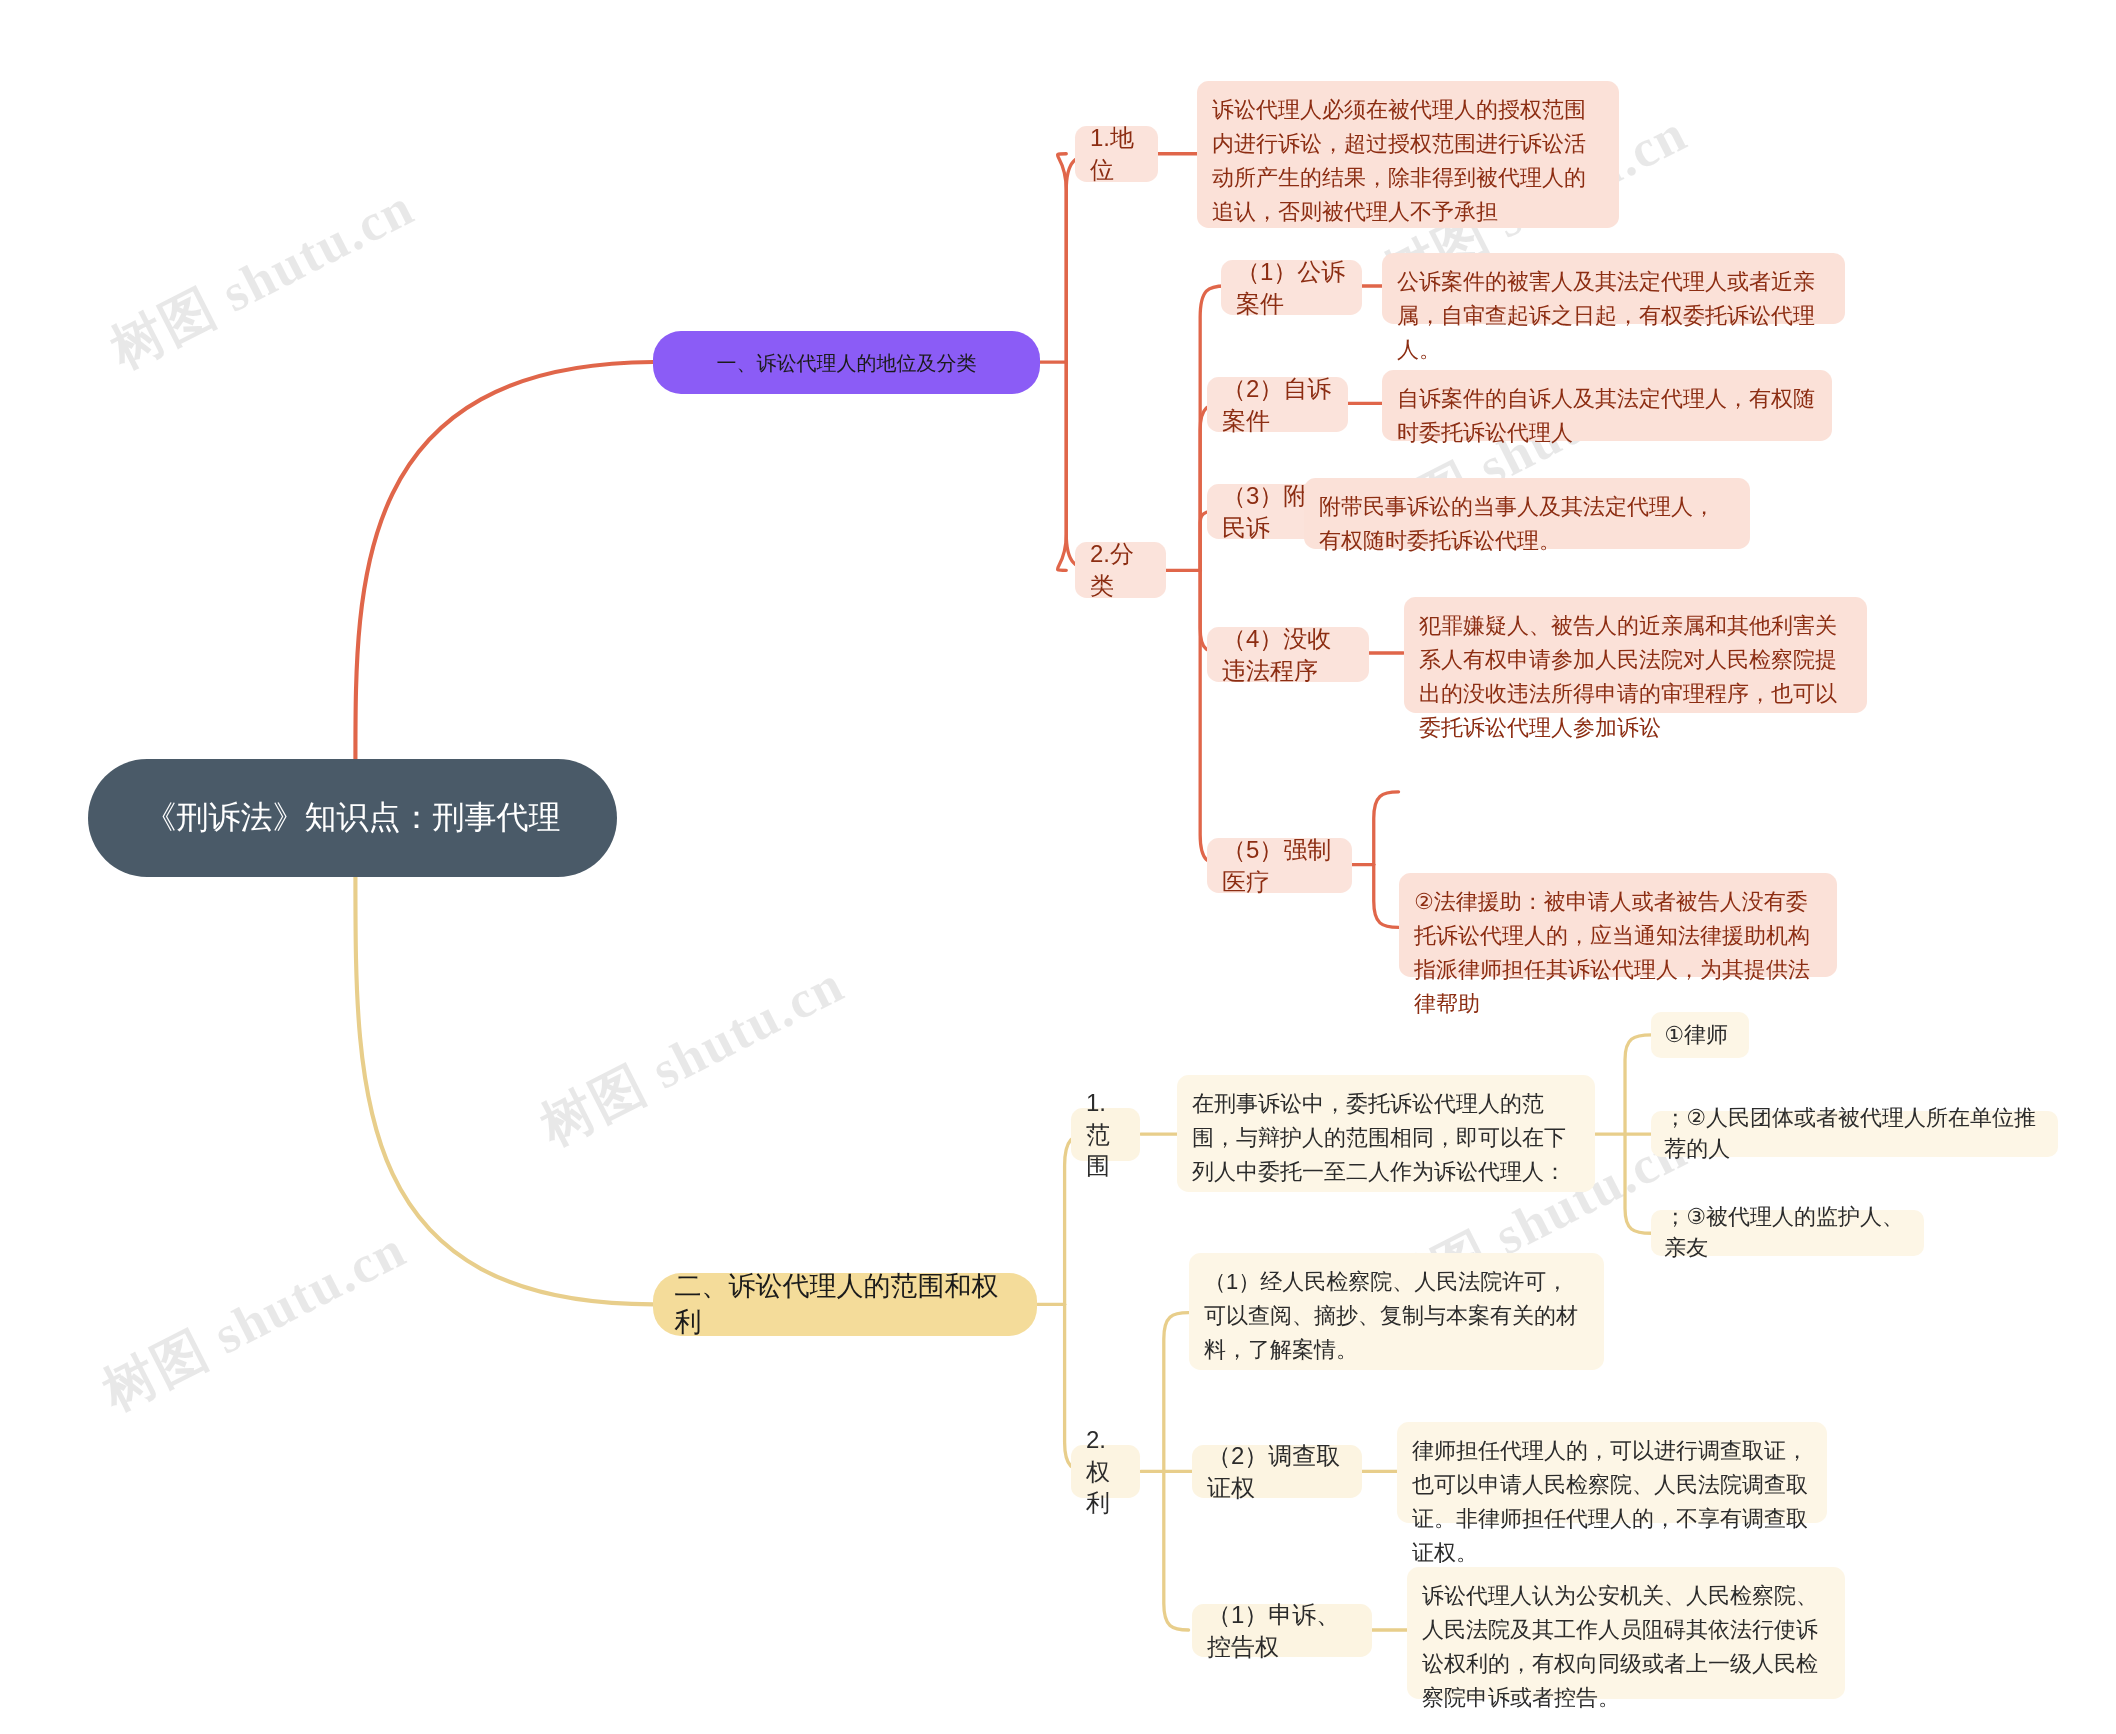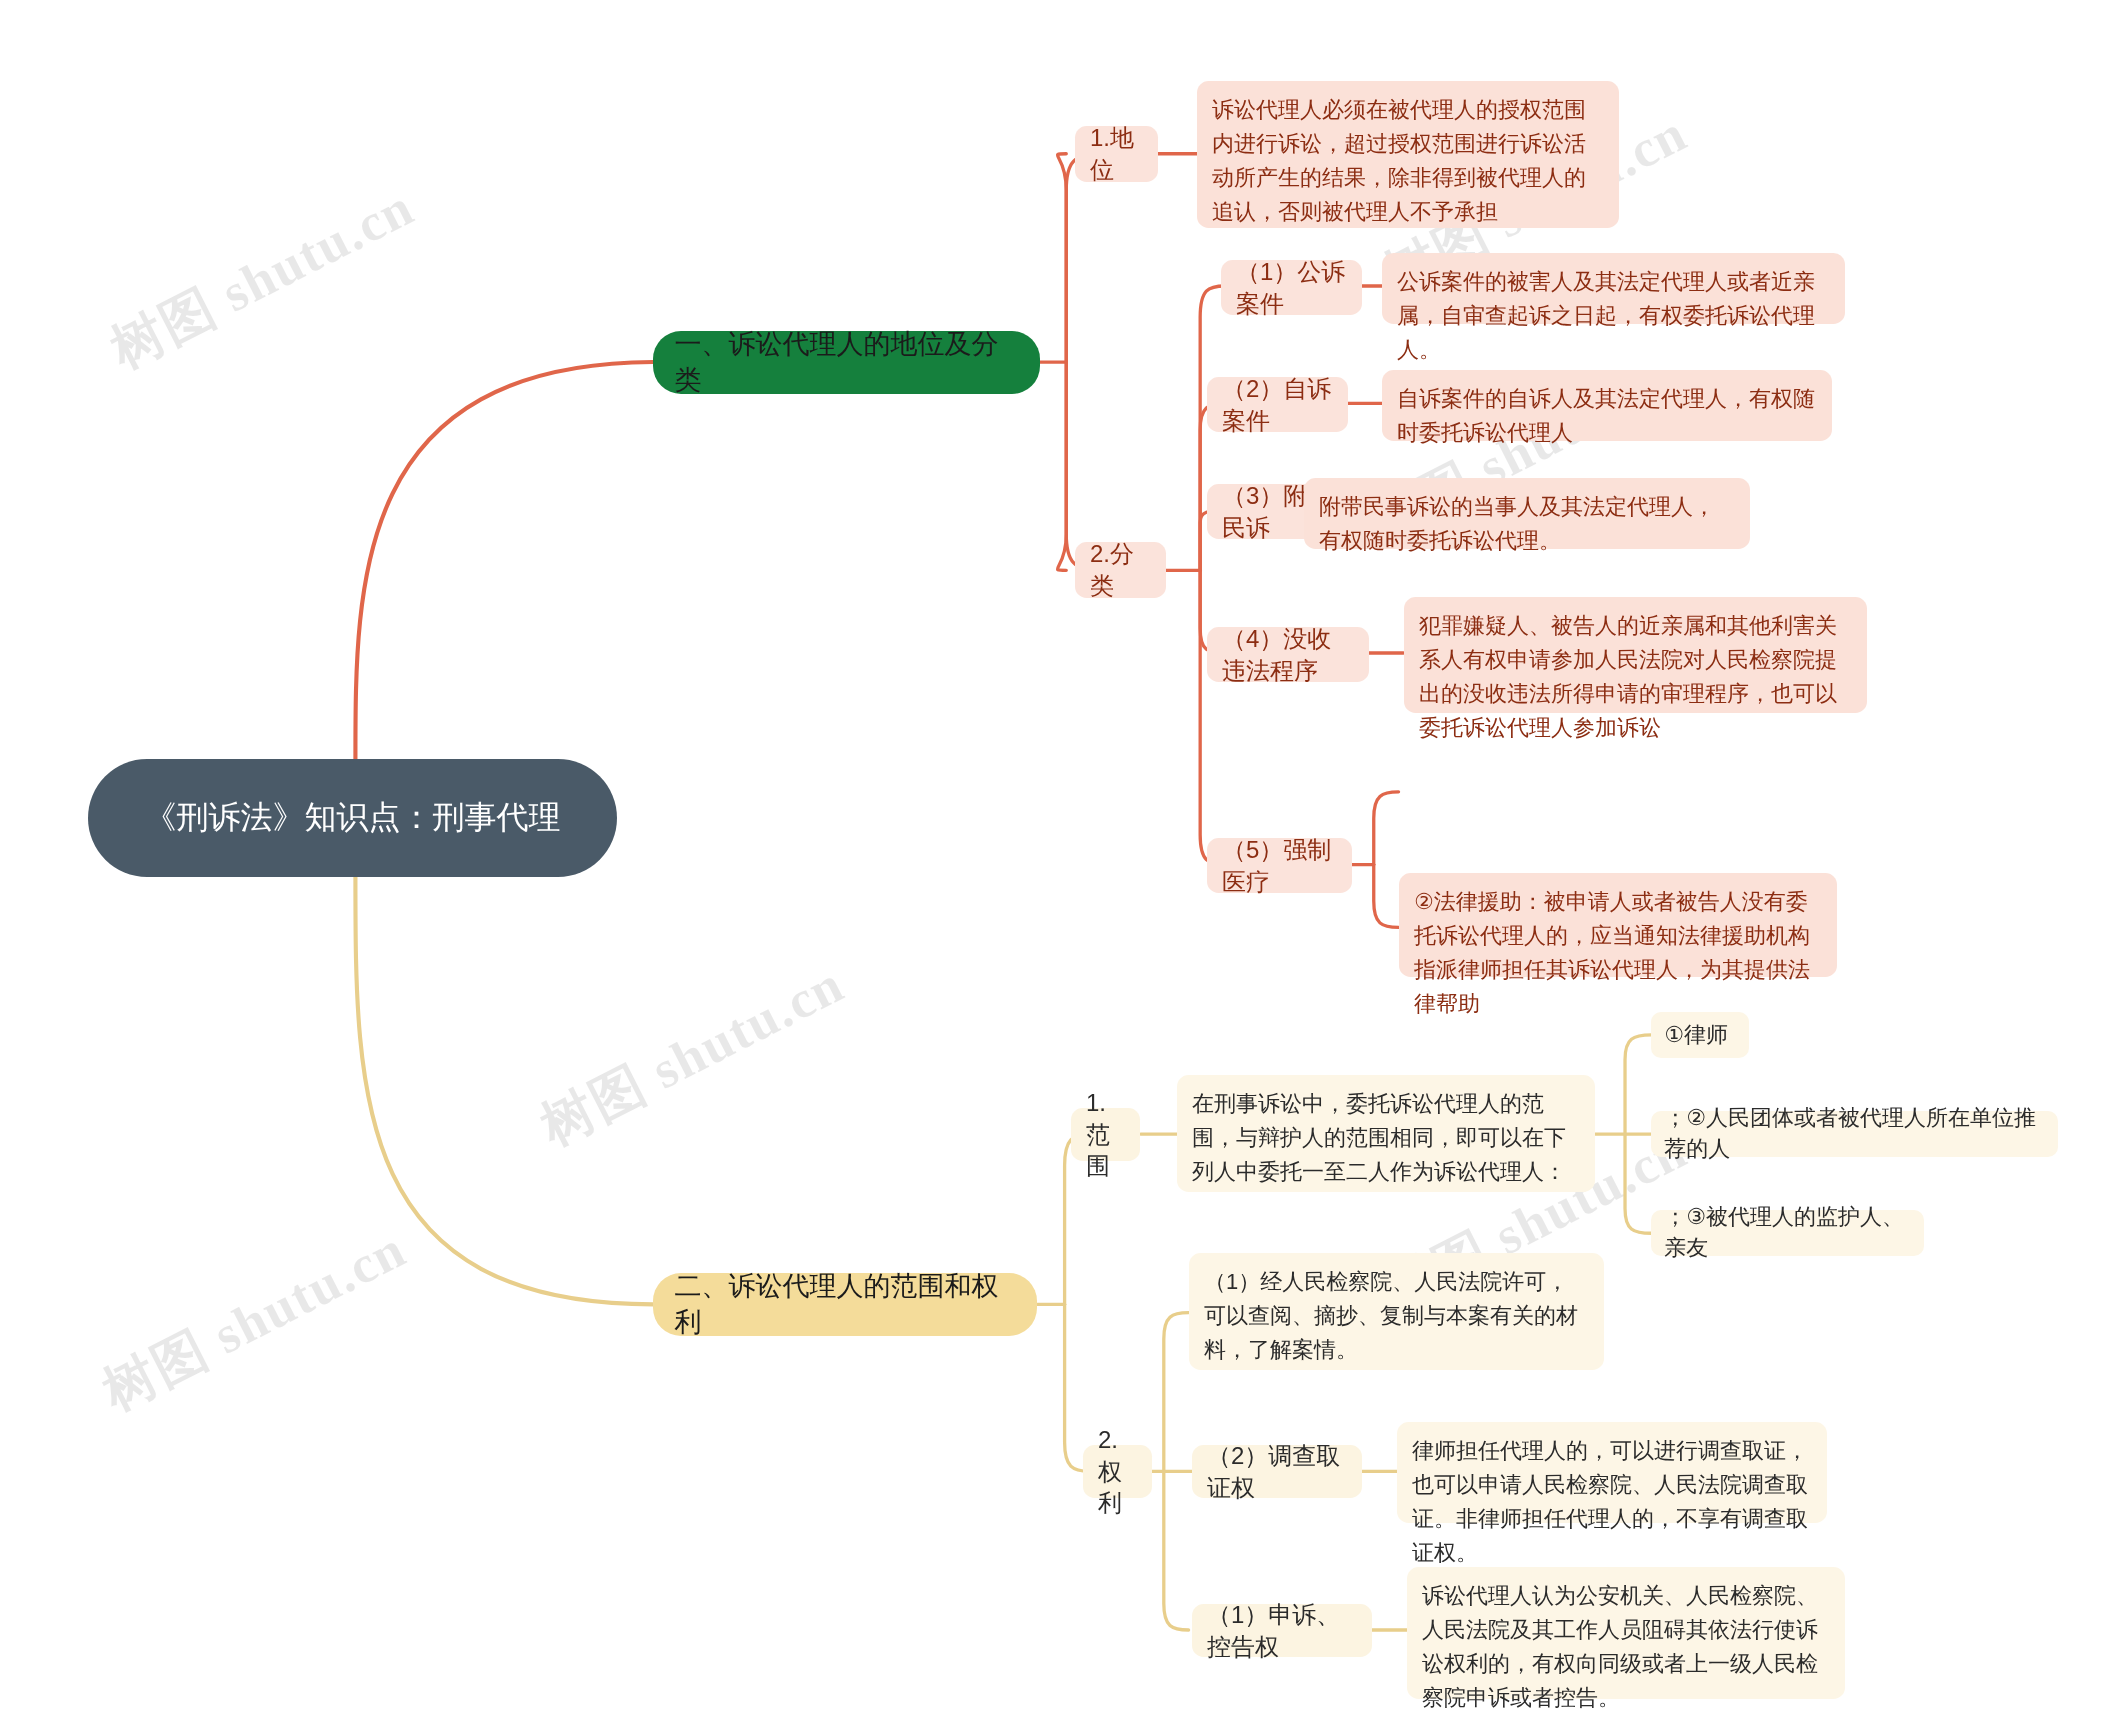--- a/index.html
+++ b/index.html
@@ -43,25 +43,25 @@
     color: #ffffff;
     border-radius: 74px;
     text-align: center;
     justify-content: center;
     font-size: 32px;
     line-height: 1.42;
     padding: 16.5px 28px;
   }
 
   .branch1 {
-    background: #15803d;
+    background: #8b5cf6;
     color: #1b1b1b;
     border-radius: 28px;
     justify-content: center;
-    font-size: 27px;
+    font-size: 20px;
     line-height: 1.3;
     padding: 11.6px 21.5px;
   }
   .branch2 {
     background: #f4dc9a;
     color: #1b1b1b;
     border-radius: 28px;
     justify-content: center;
     font-size: 27px;
     line-height: 1.3;
@@ -212,21 +212,21 @@
   <div class="node p-leaf" style="left:1399px; top:873px; width:438px; height:104px;">②法律援助：被申请人或者被告人没有委托诉讼代理人的，应当通知法律援助机构指派律师担任其诉讼代理人，为其提供法律帮助</div>
 
   <div class="node y-label" style="left:1071px; top:1108px; width:69px; height:53px;">1.范围</div>
 
   <div class="node y-leaf" style="left:1177px; top:1075px; width:418px; height:117px;">在刑事诉讼中，委托诉讼代理人的范围，与辩护人的范围相同，即可以在下列人中委托一至二人作为诉讼代理人：</div>
 
   <div class="node y-chip" style="left:1651px; top:1012px; width:98px; height:46px;">①律师</div>
   <div class="node y-chip" style="left:1651px; top:1111px; width:407px; height:46px;">；②人民团体或者被代理人所在单位推荐的人</div>
   <div class="node y-chip" style="left:1651px; top:1210px; width:273px; height:46px;">；③被代理人的监护人、亲友</div>
 
-  <div class="node y-label" style="left:1071px; top:1445px; width:69px; height:53px;margin-left:12px;">2.权利</div>
+  <div class="node y-label" style="left:1071px; top:1445px; width:69px; height:53px;">2.权利</div>
 
   <div class="node y-leaf" style="left:1189px; top:1253px; width:415px; height:117px;">（1）经人民检察院、人民法院许可，可以查阅、摘抄、复制与本案有关的材料，了解案情。</div>
 
   <div class="node y-label" style="left:1192px; top:1445px; width:170px; height:53px;">（2）调查取证权</div>
   <div class="node y-leaf" style="left:1397px; top:1422px; width:430px; height:101px;">律师担任代理人的，可以进行调查取证，也可以申请人民检察院、人民法院调查取证。非律师担任代理人的，不享有调查取证权。</div>
 
   <div class="node y-label" style="left:1192px; top:1604px; width:180px; height:53px;">（1）申诉、控告权</div>
   <div class="node y-leaf" style="left:1407px; top:1567px; width:438px; height:132px;">诉讼代理人认为公安机关、人民检察院、人民法院及其工作人员阻碍其依法行使诉讼权利的，有权向同级或者上一级人民检察院申诉或者控告。</div>
 
 </div>

